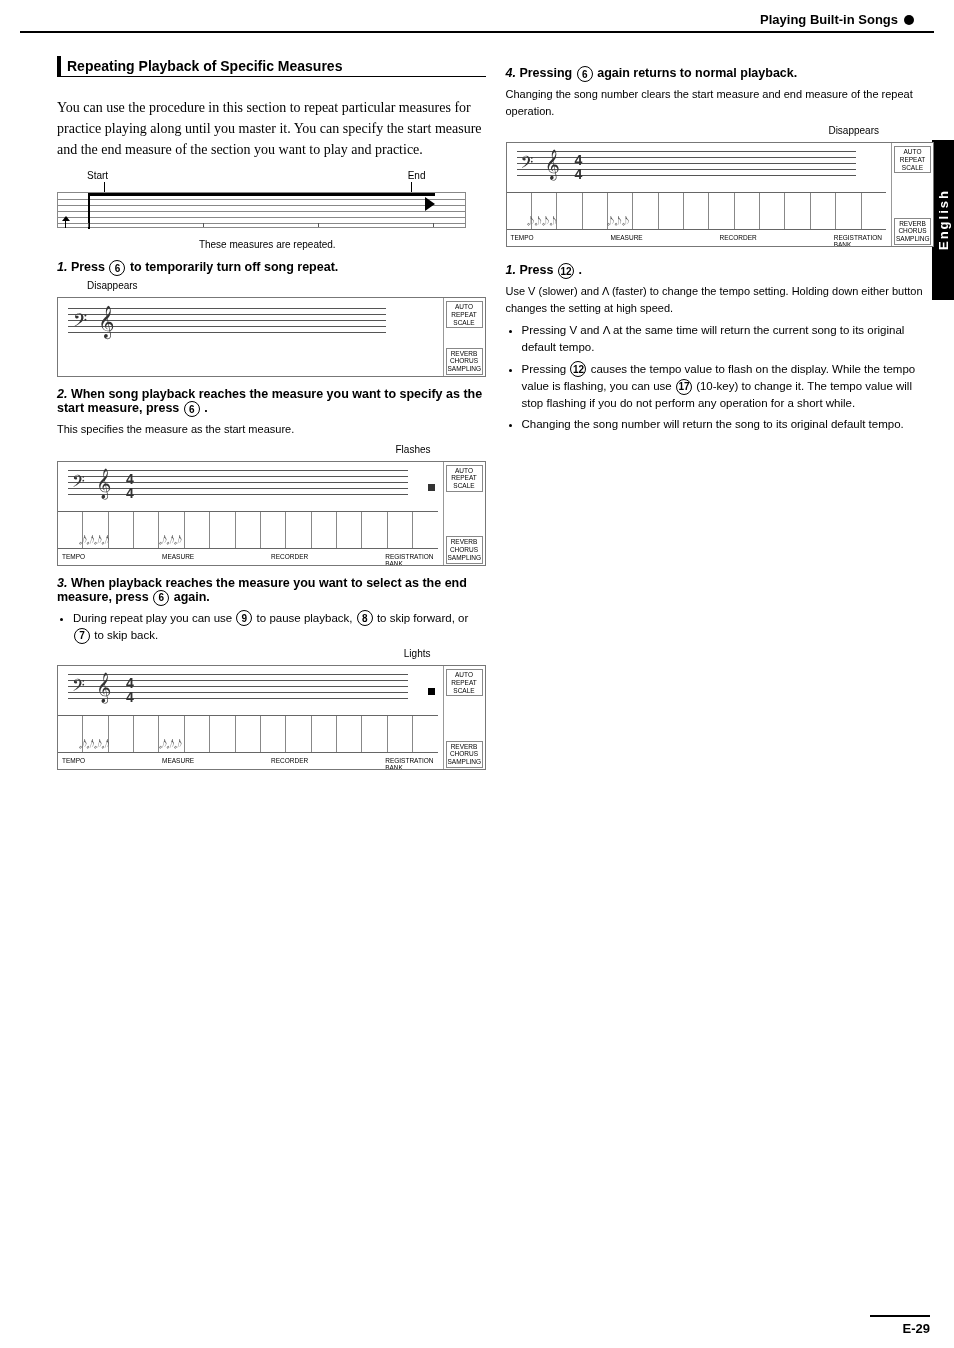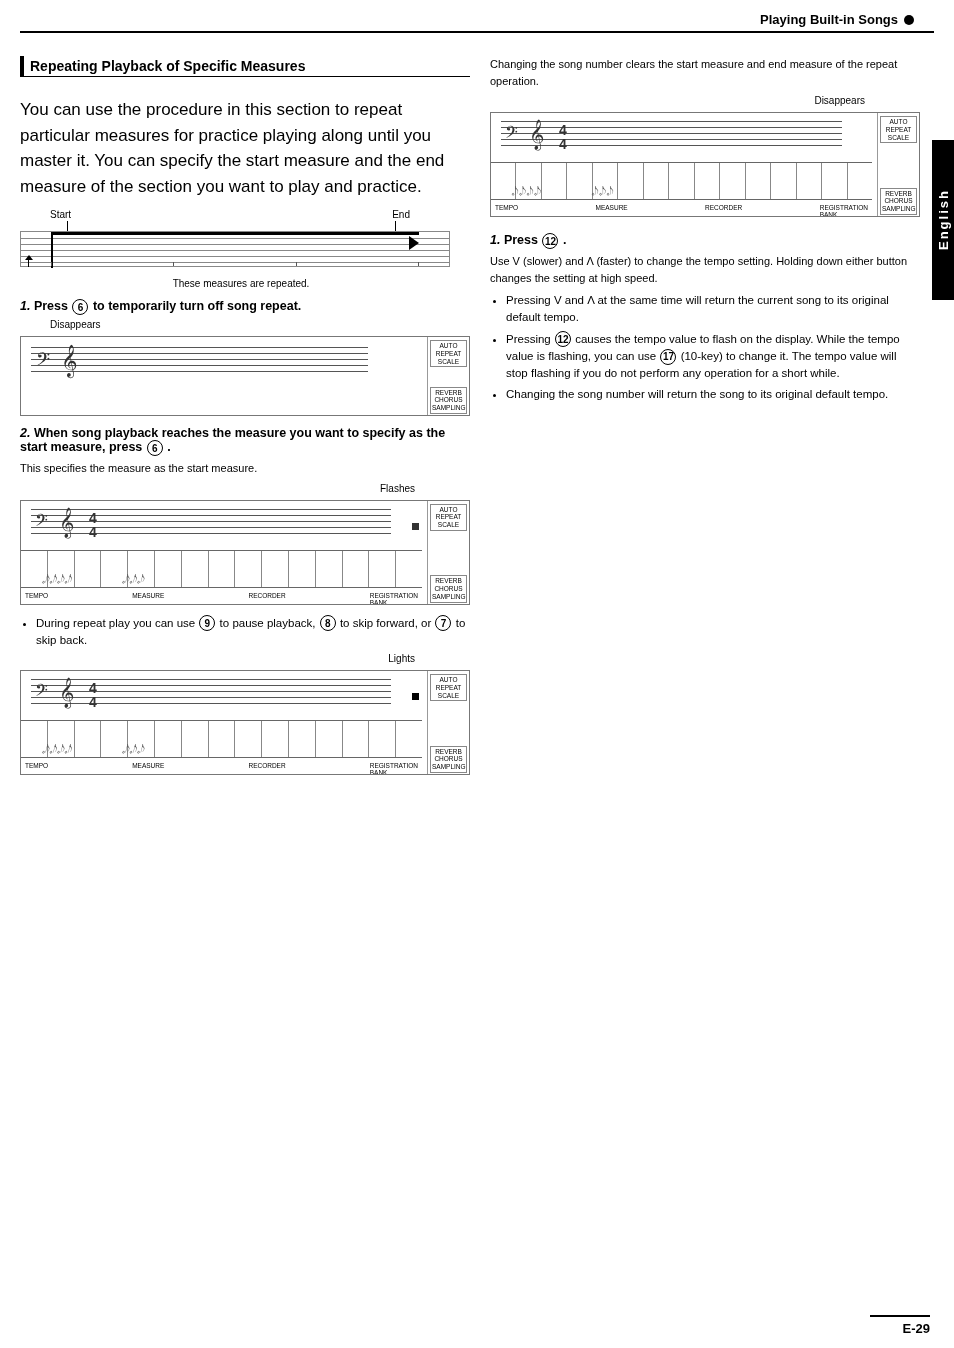--- a/index.html
+++ b/index.html
@@ -56,20 +56,21 @@
       display: flex;
       align-items: center;
       justify-content: center;
     }
 
     
     .content {
       display: flex;
       padding: 10px 20px 20px 20px;
       gap: 20px;
+      margin-left: 37px;
     }
 
     .left-col {
       flex: 1;
       max-width: 450px;
     }
 
     .right-col {
       flex: 1;
       max-width: 430px;
@@ -82,23 +83,24 @@
       border-left: 4px solid #000;
       border-bottom: 1.5px solid #000;
       padding: 2px 6px;
       margin-bottom: 8px;
       display: inline-block;
       width: 100%;
     }
 
     
     .body-text {
-      font-size: 17px;
+      font-size: 14px;
       line-height: 1.5;
       margin-bottom: 8px;
+      font-family: Liberation Serif, serif;
     }
 
     
     .step-heading {
       font-size: 12.5px;
       font-weight: bold;
       margin: 10px 0 4px 0;
     }
     .circled {
       display: inline-flex;
@@ -417,20 +419,28 @@
           <div style="flex:1;"></div>
           <div class="diag-side-group">
             <div>REVERB</div>
             <div>CHORUS</div>
             <div>SAMPLING</div>
           </div>
         </div>
       </div>
     </div>
 
+    <div class="step-heading">
+      <i>3.</i>
+      <b>
+        <span>When playback reaches the measure you want to select as the end measure, press </span>
+        <span class="circled">6</span>
+        <span> again.</span>
+      </b>
+    </div>
     <ul class="bullet-list">
       <li>
         <span>During repeat play you can use </span>
         <span class="circled">9</span>
         <span> to pause playback, </span>
         <span class="circled">8</span>
         <span> to skip forward, or </span>
         <span class="circled">7</span>
         <span> to skip back.</span>
       </li>
@@ -505,20 +515,28 @@
             <div>SAMPLING</div>
           </div>
         </div>
       </div>
     </div>
 
   </div>
 
   <div class="right-col">
 
+    <div class="step-heading">
+      <i>4.</i>
+      <b>
+        <span>Pressing </span>
+        <span class="circled">6</span>
+        <span> again returns to normal playback.</span>
+      </b>
+    </div>
     <div class="sub-text">Changing the song number clears the start measure and end measure of the repeat operation.</div>
 
     <div style="text-align:right; margin-right:55px; font-size:10px; margin-bottom:2px;">Disappears</div>
     <div class="diag-container" style="height:105px;">
       <div class="diag-inner" style="height:105px;">
         <div class="diag-main" style="height:105px; position:relative;">
           <div style="position:absolute; top:8px; left:10px; right:5px; display:flex; flex-direction:column; gap:5px;">
             <div style="height:1px; background:#555; width:92%;"></div>
             <div style="height:1px; background:#555; width:92%;"></div>
             <div style="height:1px; background:#555; width:92%;"></div>

